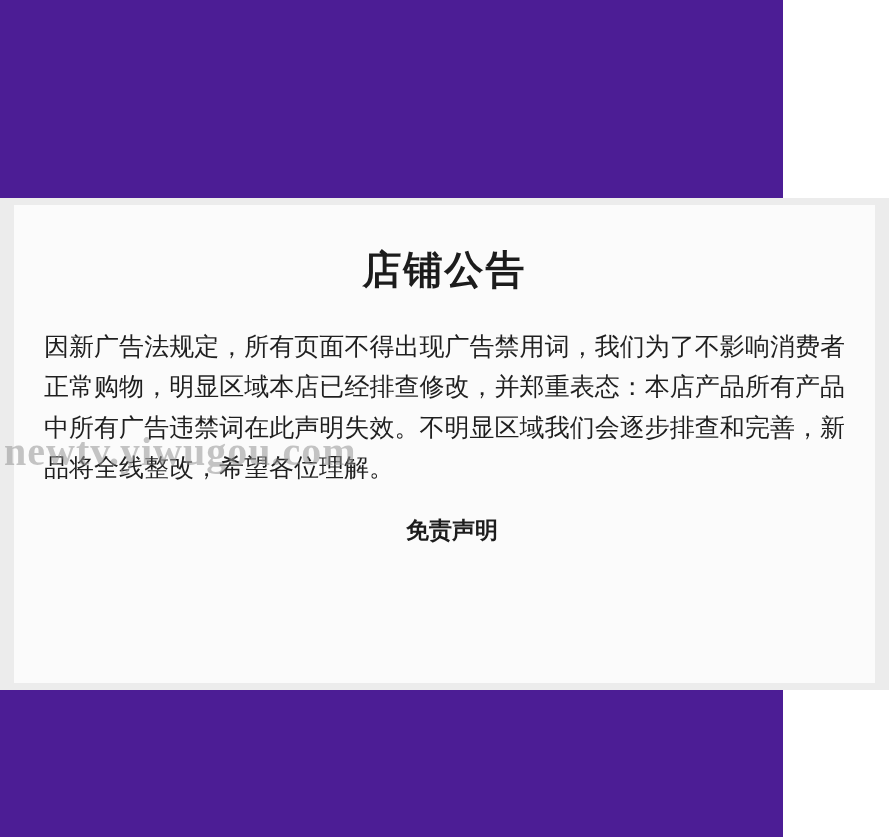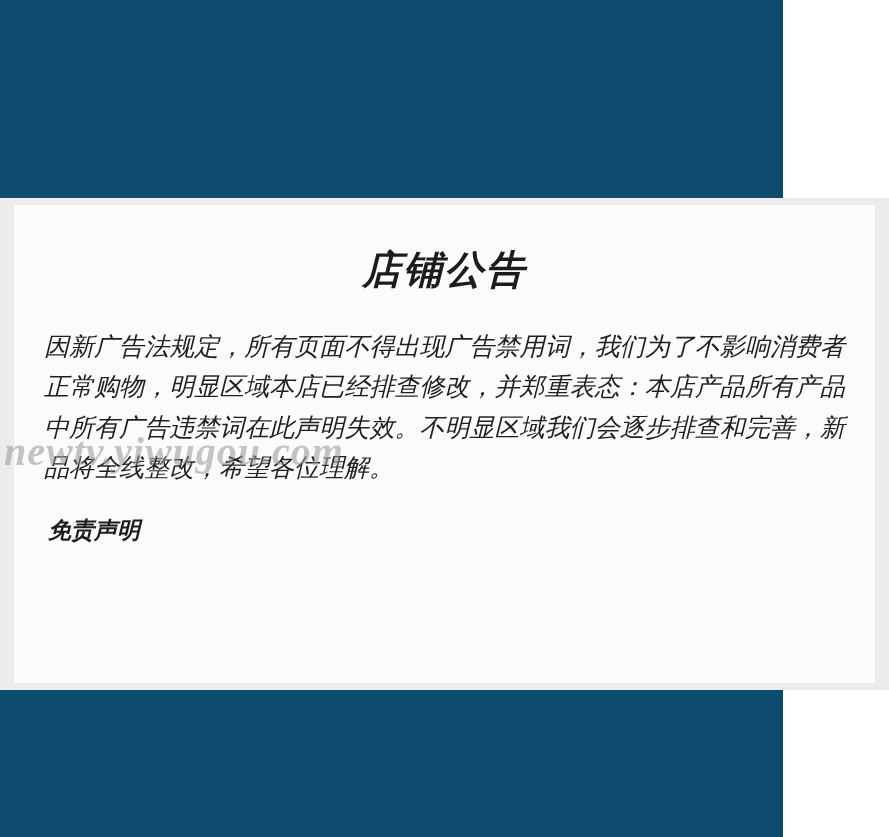--- a/index.html
+++ b/index.html
@@ -10,22 +10,21 @@
     width: 889px;
     height: 837px;
     background: #ffffff;
     font-family: "Liberation Sans", sans-serif;
     overflow: hidden;
   }
   .page {
     position: relative;
     width: 783px;
     height: 837px;
-    background: #0c4a6e;
-    font-style: italic;
+    background: #4c1d95;
   }
   
   .band {
     position: absolute;
     left: 0;
     top: 198px;
     width: 889px;
     height: 492px;
     background: #ececec;
   }
@@ -56,22 +55,23 @@
     letter-spacing: 0px;
     margin-top: 32px;
   }
   .notice-body p {
     margin: 0 0 4px 0;
   }
   .disclaimer-heading {
     font-size: 23px;
     font-weight: bold;
     color: #1c1c1c;
-    margin: 26px 0 6px 4px;
+    margin: 26px 0 6px 15px;
     line-height: 1.4;
+    text-align: center;
   }
   .disclaimer-body {
     font-size: 24px;
     line-height: 1.62;
     color: #1f1f1f;
     text-align: justify;
   }
   
   .watermark {
     position: absolute;

